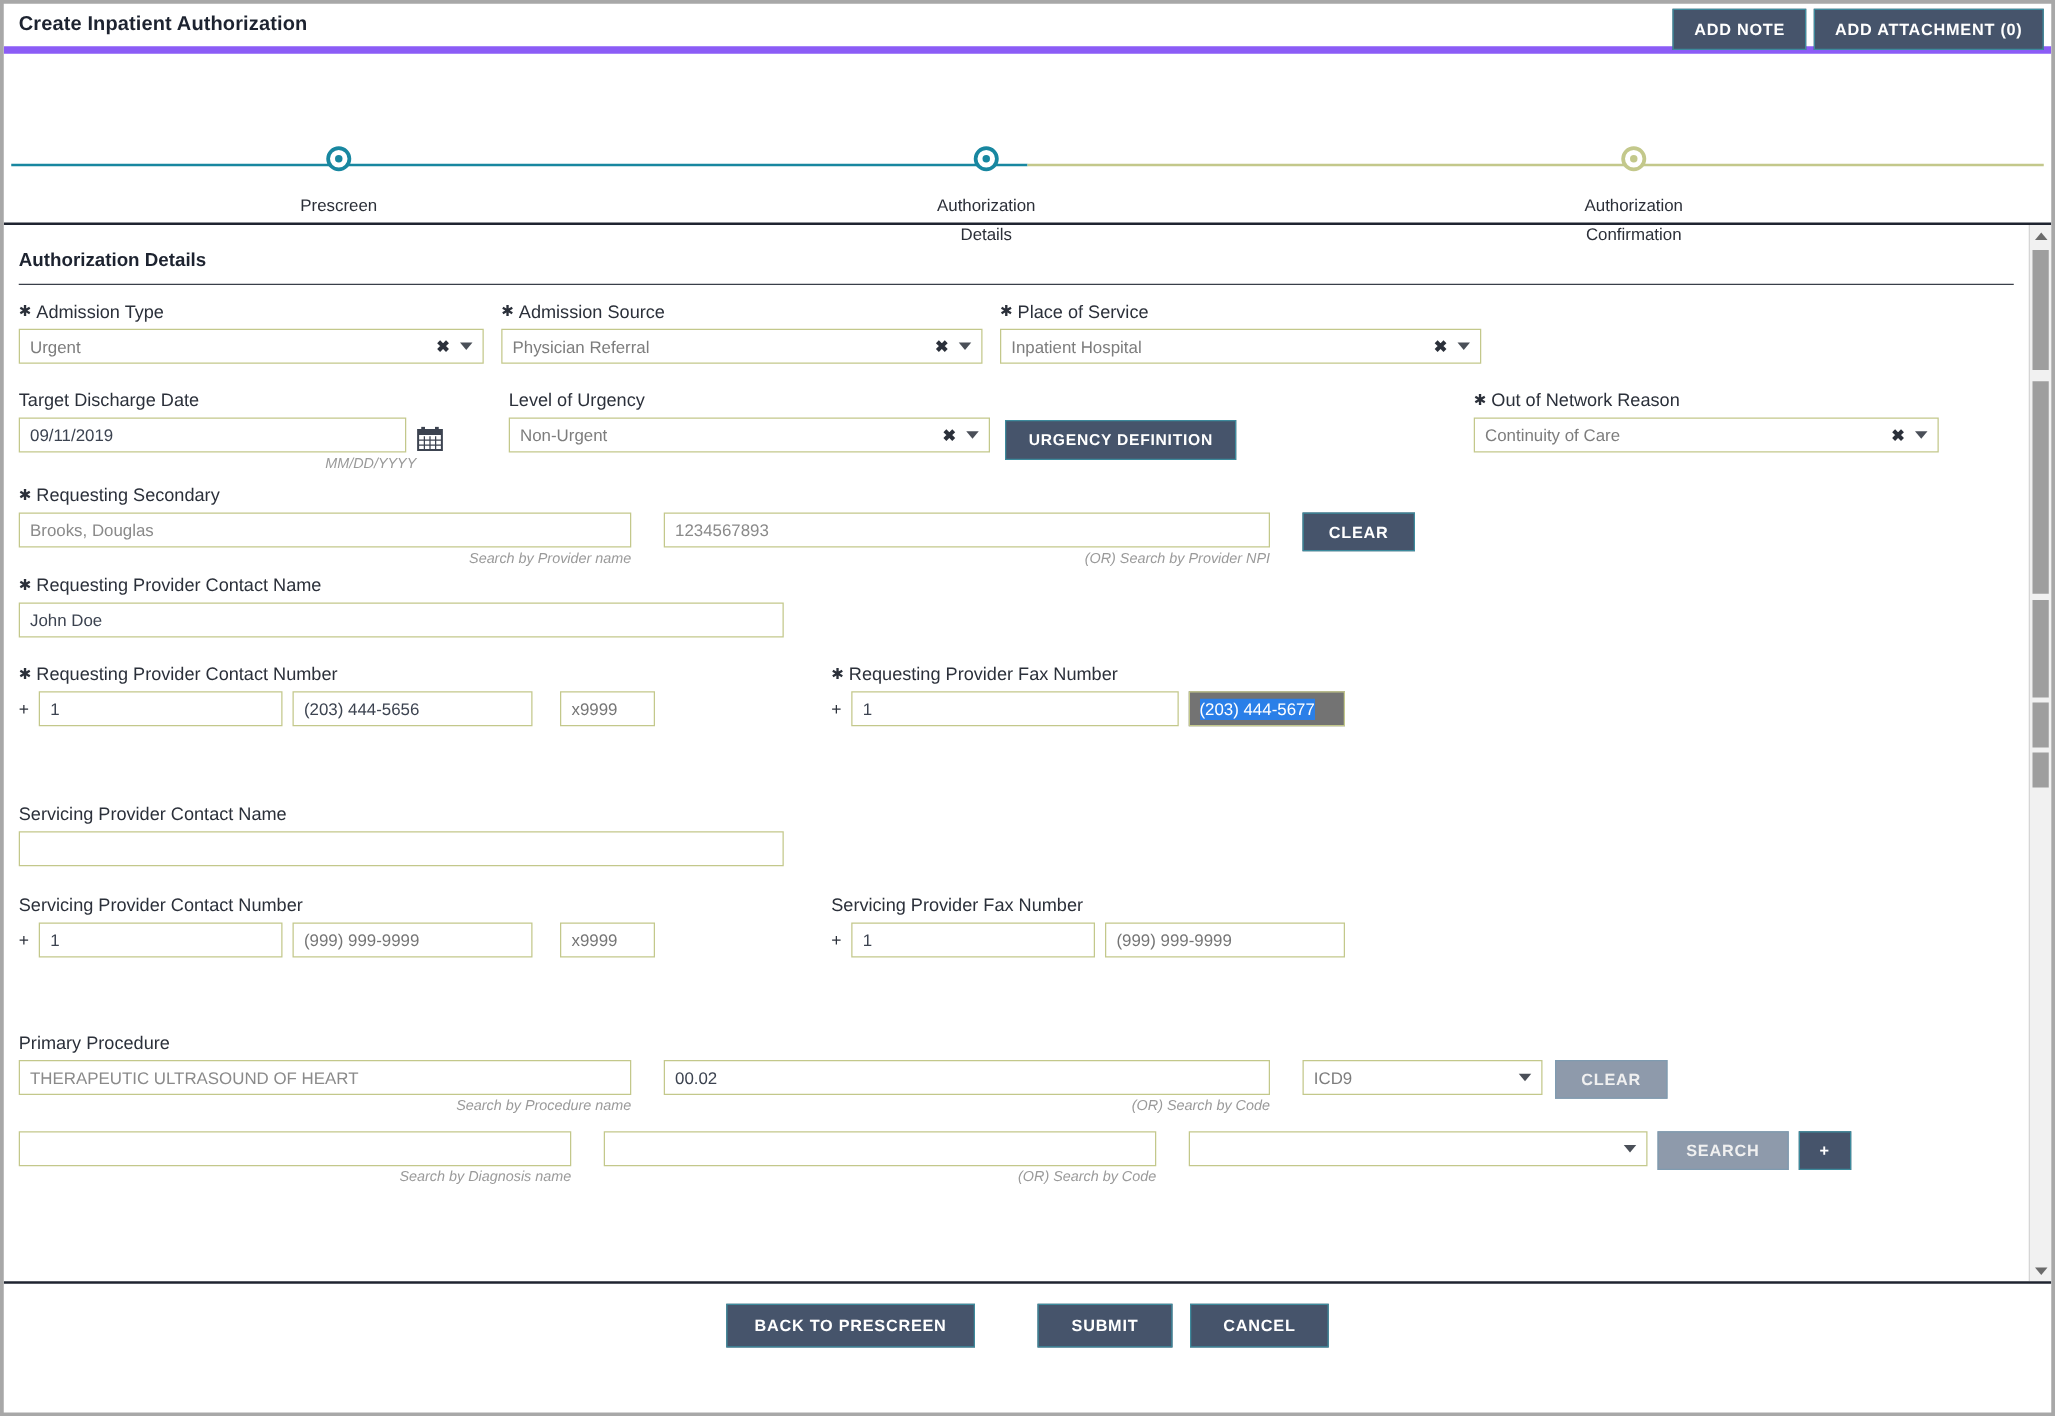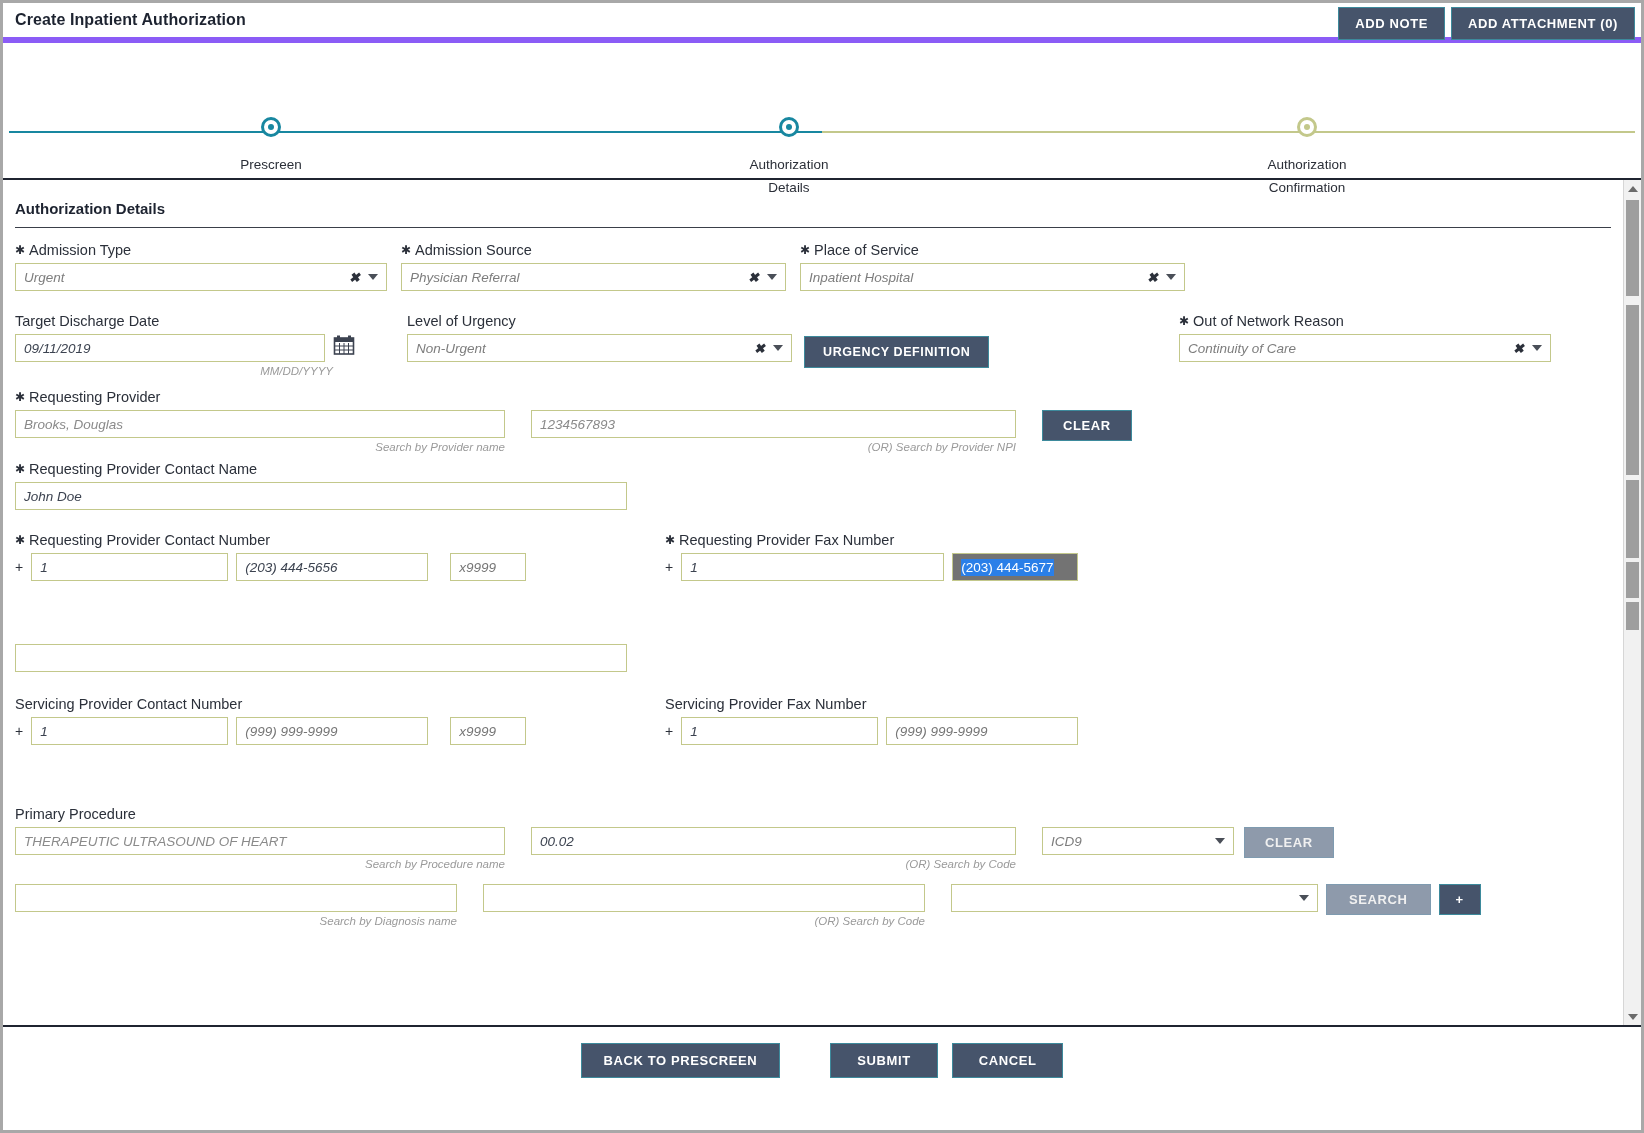--- a/index.html
+++ b/index.html
@@ -109,21 +109,20 @@
     border: 1px solid #c3c88b;
     background: #fff;
     height: 28px;
     font-size: 13.5px;
     color: #8a8a8a;
     padding: 0 8px;
     font-family: "Liberation Sans", sans-serif;
     outline: none;
     width: 100%;
     border-radius: 0;
-    font-style: italic;
   }
   input.tf.filled { color: #3c4350; }
   .sel {
     position: relative; display: flex; align-items: center;
     padding-right: 44px; cursor: pointer;
   }
   .sel .sel-val { font-size: 13.5px; color: #7d7d7d; }
   .sel .clear-x {
     position: absolute; right: 26px; top: 50%; transform: translateY(-50%);
     font-size: 13px; font-weight: bold; color: #2b303a; cursor: pointer;
@@ -258,21 +257,21 @@
             <span class="sel-val">Inpatient Hospital</span>
             <span class="clear-x">✖</span>
             <span class="caret"></span>
           </div>
         </div>
       </div>
 
       <div class="row" style="position:relative; height:74px;">
         <div style="position:absolute; left:0; top:0; width:345px;">
           <div class="fld-label">Target Discharge Date</div>
-          <div style="display:flex; align-items:flex-start; gap:8px;">
+          <div style="display:flex; align-items:flex-end; gap:8px;">
             <input class="tf filled" style="width: 310px;" value="09/11/2019">
             <span class="cal-icon">
               <svg width="22" height="22" viewBox="0 0 22 22">
                 <rect x="1.5" y="4" width="19" height="16" fill="none" stroke="#3c4350" stroke-width="1.6"></rect>
                 <rect x="1.5" y="4" width="19" height="4" fill="#3c4350"></rect>
                 <rect x="4" y="1.5" width="3" height="4" fill="#3c4350"></rect>
                 <rect x="15" y="1.5" width="3" height="4" fill="#3c4350"></rect>
                 <g stroke="#3c4350" stroke-width="1">
                   <line x1="6.5" y1="9" x2="6.5" y2="20"></line>
                   <line x1="11" y1="9" x2="11" y2="20"></line>
@@ -303,21 +302,21 @@
           <div class="fld-label req">Out of Network Reason</div>
           <div class="sel">
             <span class="sel-val">Continuity of Care</span>
             <span class="clear-x">✖</span>
             <span class="caret"></span>
           </div>
         </div>
       </div>
 
       <div class="row" style="margin-top:2px;">
-        <div class="fld-label req">Requesting Provider</div>
+        <div class="fld-label req">Requesting Secondary</div>
         <div style="display:flex; align-items:flex-start; gap:26px;">
           <div style="width:490px;">
             <input class="tf" value="Brooks, Douglas" style="">
             <div class="hint r">Search by Provider name</div>
           </div>
           <div style="width:485px;">
             <input class="tf" value="1234567893" style="">
             <div class="hint r">(OR) Search by Provider NPI</div>
           </div>
           <div>
@@ -348,20 +347,21 @@
             <span class="plus-sign">+</span>
             <input class="tf filled cc" value="1" style="">
             <div class="fakeinput" style="width:192px;">
               <span class="sel-text">(203) 444-5677</span>
             </div>
           </div>
         </div>
       </div>
 
       <div class="row" style="margin-top:54px;">
+        <div class="fld-label">Servicing Provider Contact Name</div>
         <input class="tf" style="width: 612px;" value="">
       </div>
 
       <div class="row" style="margin-top:24px; position:relative; height:58px;">
         <div style="position:absolute; left:0; top:0;">
           <div class="fld-label">Servicing Provider Contact Number</div>
           <div class="phone-grp">
             <span class="plus-sign">+</span>
             <input class="tf filled cc" value="1" style="">
             <input class="tf" style="width: 192px;" placeholder="(999) 999-9999">

